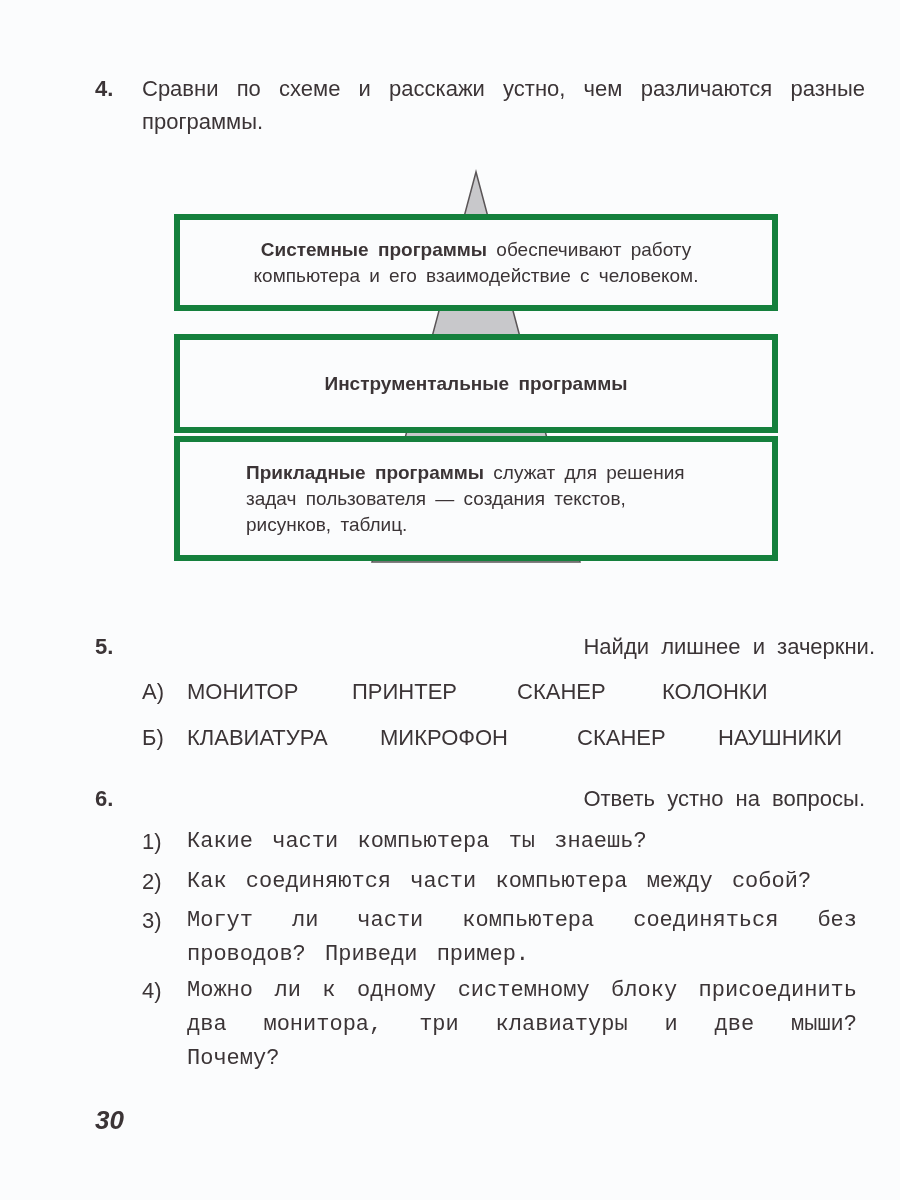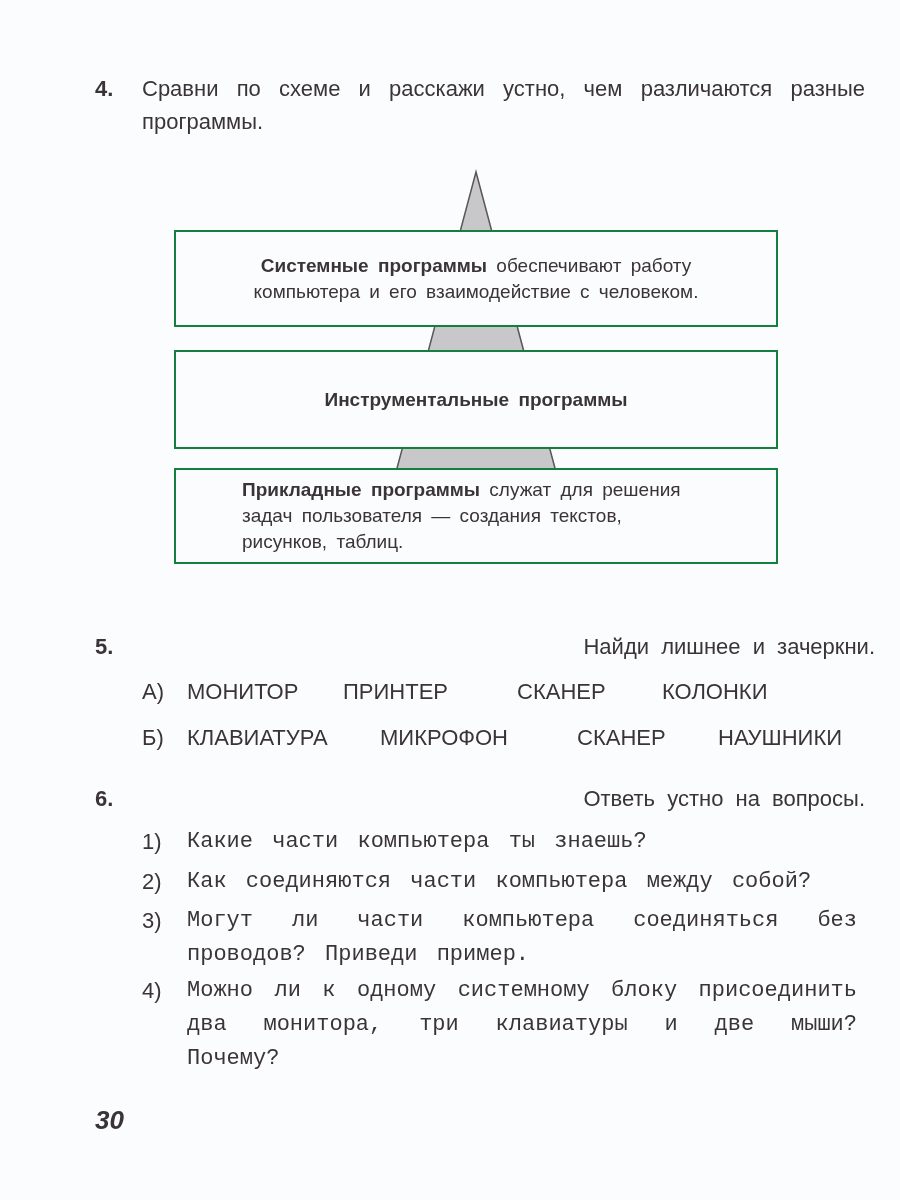--- a/index.html
+++ b/index.html
@@ -11,28 +11,28 @@
   }
   .task { position: absolute; left: 95px; font-size: 22px; line-height: 33px; }
   .task-num { position: absolute; left: 0; top: 0; font-weight: bold; }
   .task-text { margin-left: 47px; word-spacing: 6px; text-align: right; }
   #task4 { top: 72px; width: 770px; }
   #task4 .task-text { text-align: justify; text-align-last: left; }
 
   .pyramid { position: absolute; left: 0; top: 0; width: 900px; height: 600px; }
   .box {
     position: absolute; left: 174px; width: 604px; background: #fbfcfd;
-    border: 2px solid #15803d; box-sizing: border-box;
+    border: 6px solid #15803d; box-sizing: border-box;
     font-size: 19px; line-height: 26px; text-align: center; word-spacing: 4px;
-    display: flex; flex-direction: column; justify-content: center; margin-top: 16px;
+    display: flex; flex-direction: column; justify-content: center;
   }
   .box b { font-weight: bold; }
   #box1 { top: 214px; height: 97px; }
   #box2 { top: 334px; height: 99px; }
-  #box3 { top: 452px; height: 96px; }
+  #box3 { top: 436px; height: 125px; }
 
   #task5 { top: 630px; width: 780px; }
   .row5 { position: absolute; left: 47px; font-size: 22px; line-height: 30px; }
   .row5 span { position: absolute; white-space: nowrap; }
 
   #task6 { top: 782px; width: 770px; }
   .q { position: absolute; left: 47px; width: 715px; font-size: 22px; line-height: 34px; }
   .q .qn { position: absolute; left: 0; }
   .q .qt { margin-left: 45px; display: block; text-align: justify; text-align-last: left; word-spacing: 6px; font-family: Liberation Mono, monospace; }
 
@@ -59,21 +59,21 @@
 <div class="box" id="box3">
   <div style="padding:0 60px; text-align:left; padding-left:66px;"><b>Прикладные программы</b><span> служат для решения задач пользователя — создания текстов, рисунков, таблиц.</span></div>
 </div>
 
 <div class="task" id="task5">
   <span class="task-num">5.</span>
   <div class="task-text">Найди лишнее и зачеркни.</div>
   <div class="row5" style="top:47px;">
     <span style="left:0">А)</span>
     <span style="left:45px">МОНИТОР</span>
-    <span style="left:201px">ПРИНТЕР</span>
+    <span style="left:210px">ПРИНТЕР</span>
     <span style="left:375px">СКАНЕР</span>
     <span style="left:520px">КОЛОНКИ</span>
   </div>
   <div class="row5" style="top:93px;">
     <span style="left:0">Б)</span>
     <span style="left:45px">КЛАВИАТУРА</span>
     <span style="left:238px">МИКРОФОН</span>
     <span style="left:435px">СКАНЕР</span>
     <span style="left:576px">НАУШНИКИ</span>
   </div>

